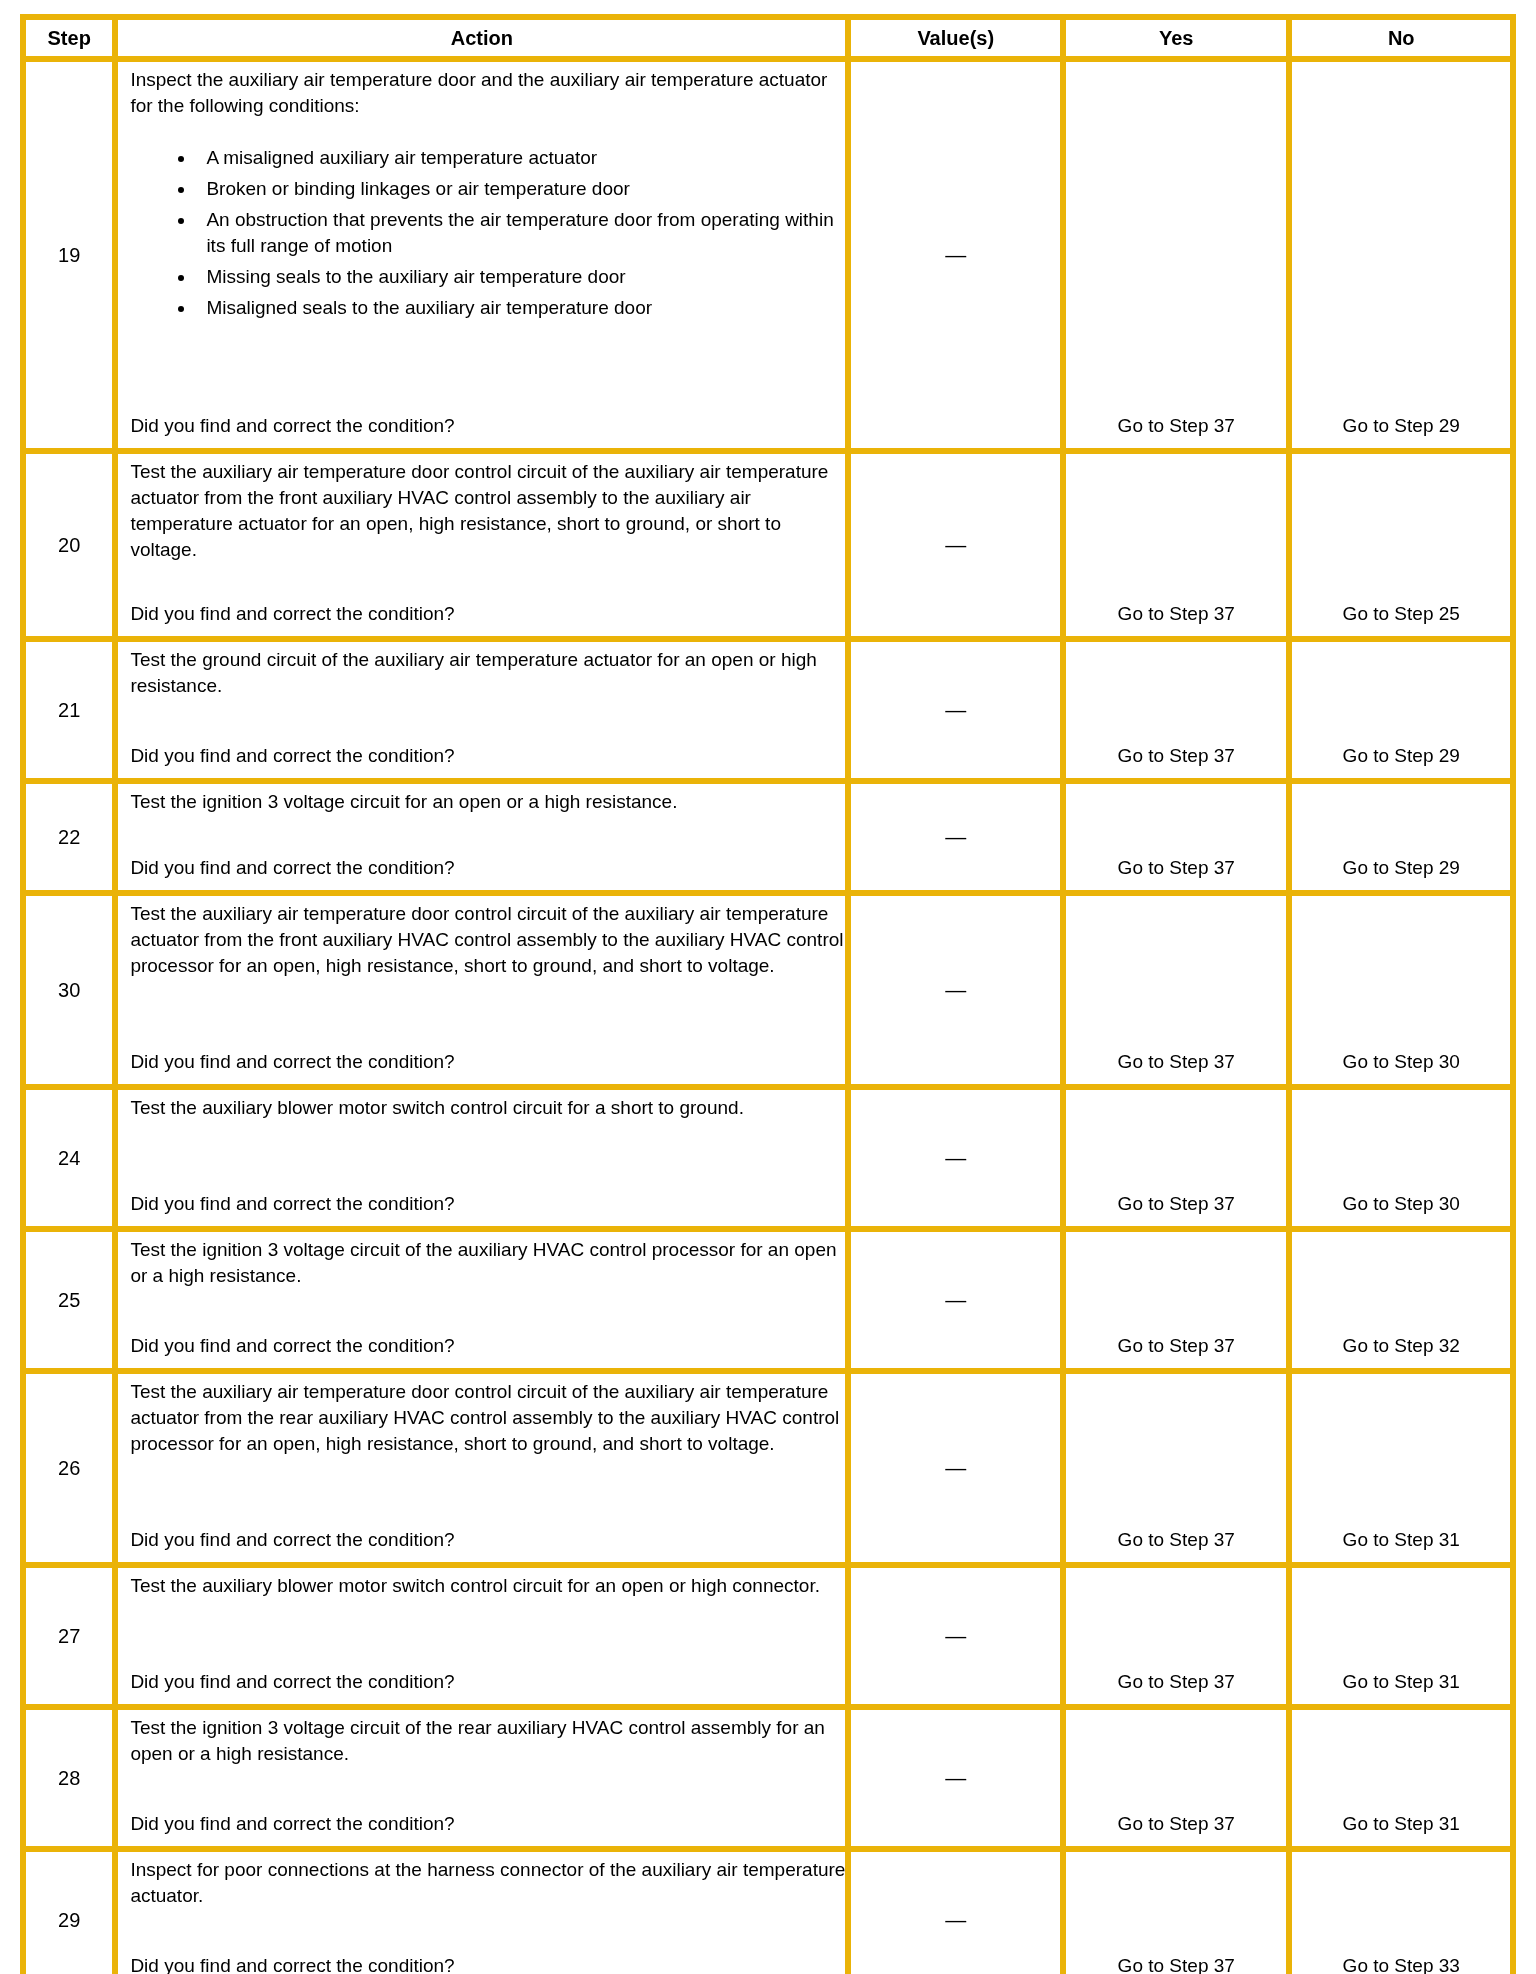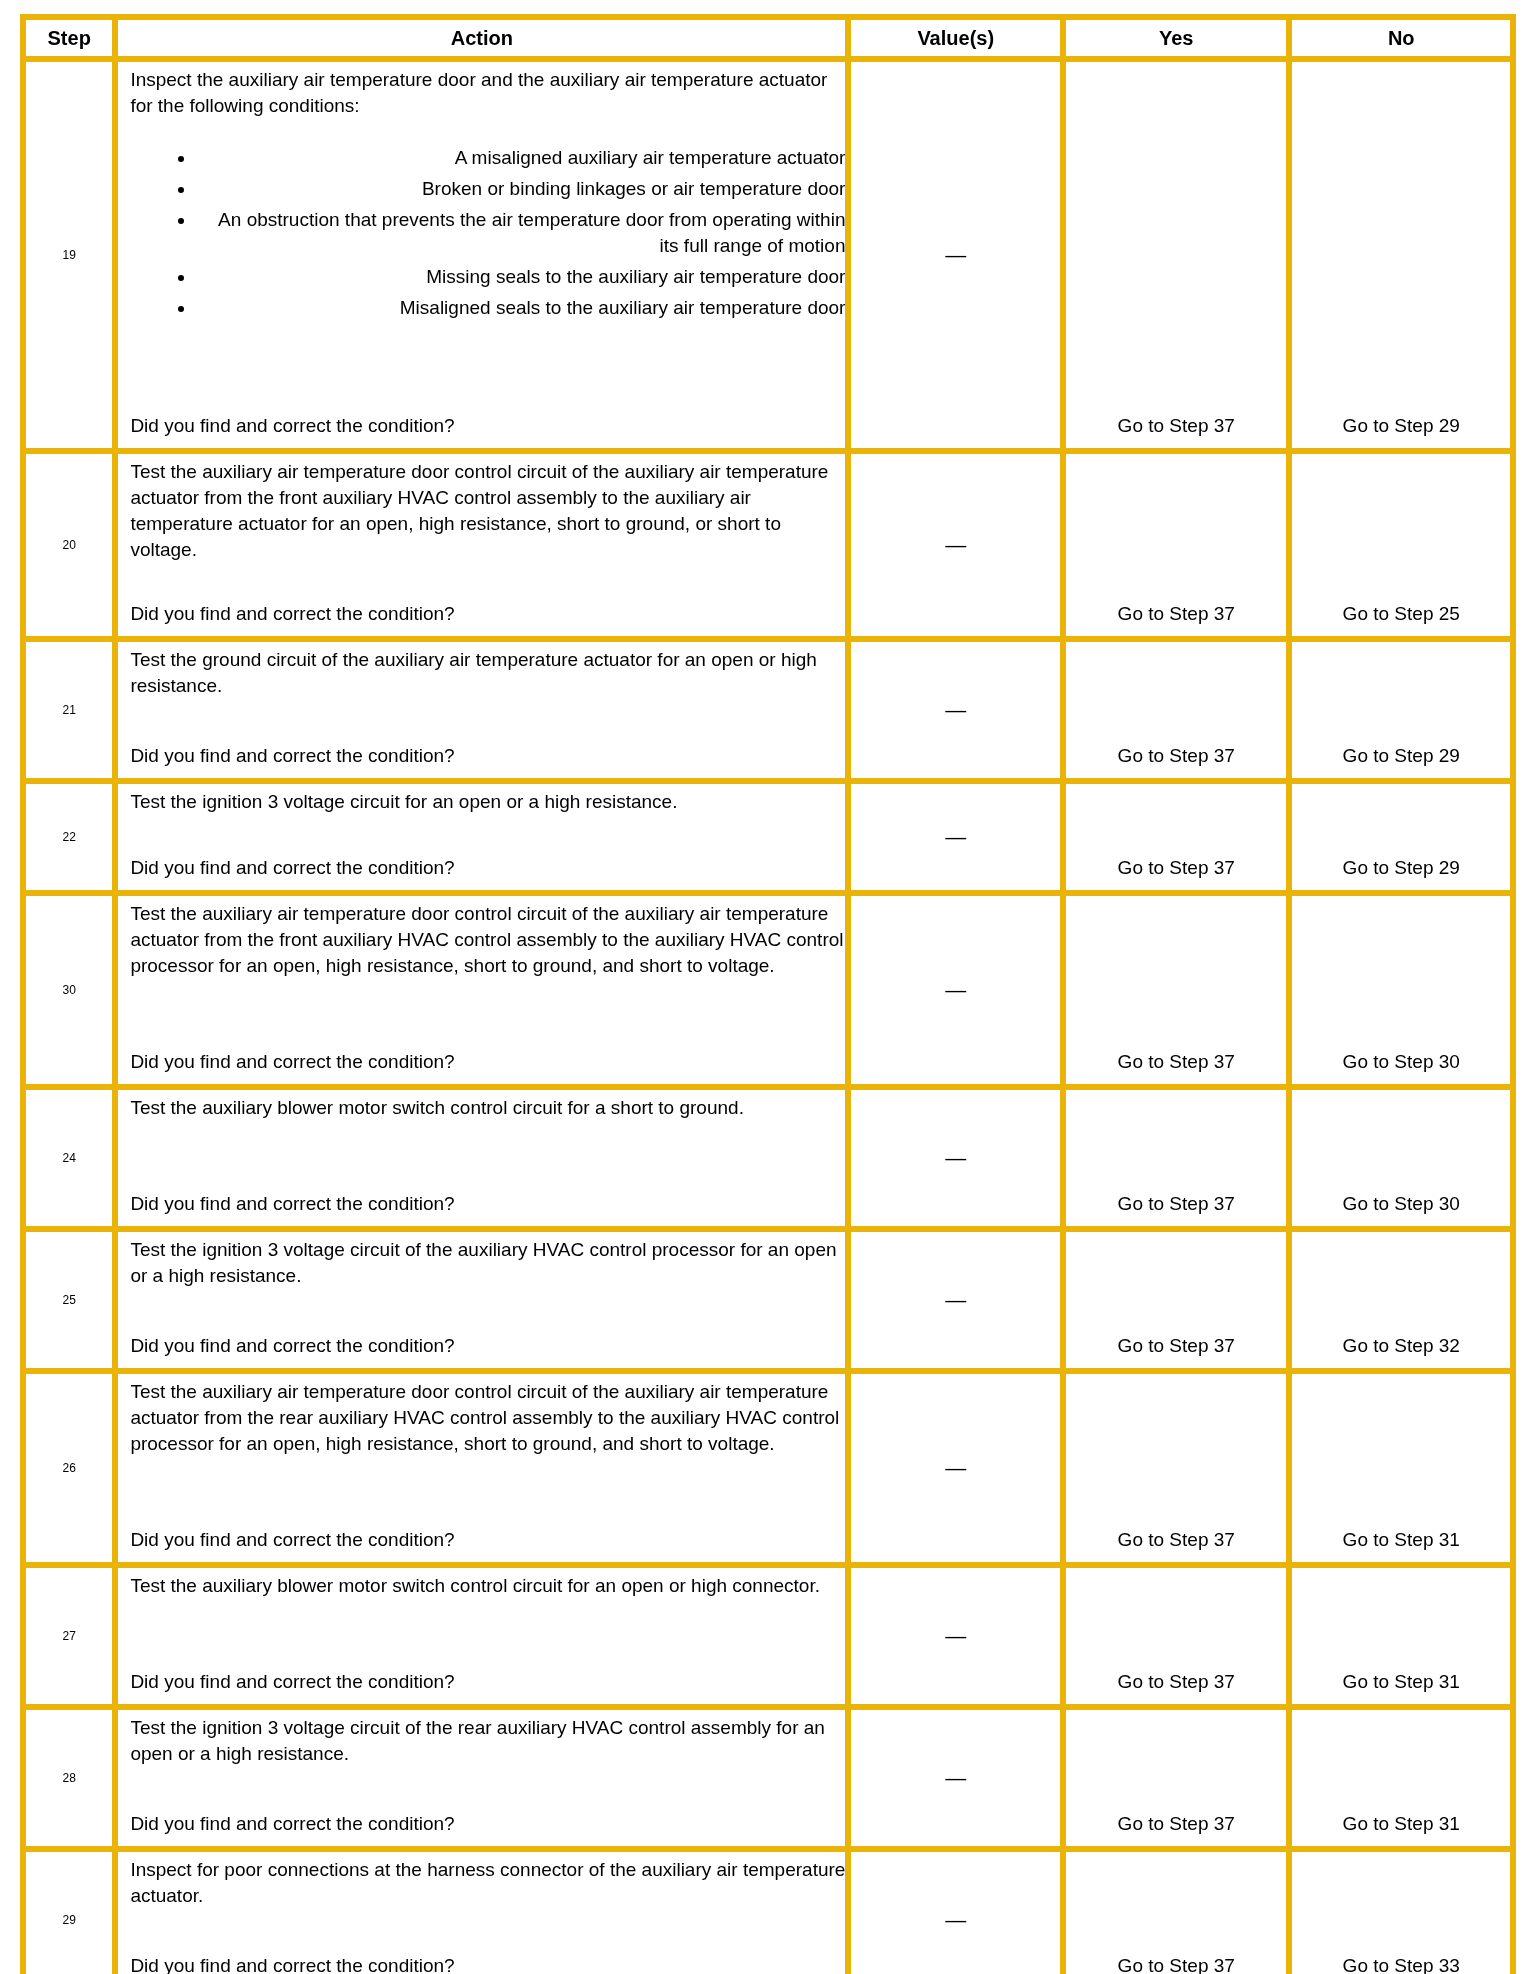--- a/index.html
+++ b/index.html
@@ -37,37 +37,36 @@
   tbody td {
     font-size: 19px;
     line-height: 26px;
     vertical-align: top;
     border-top-width: 3px;
     border-bottom-width: 3px;
   }
   td.step-cell {
     text-align: center;
     vertical-align: middle;
-    font-size: 12px;
+    font-size: 20px;
   }
   td.action-cell {
     padding: 5px 0 9px 12px;
   }
   .action-flex {
     display: flex;
     flex-direction: column;
     justify-content: space-between;
   }
   .intro {
     margin: 0;
   }
   ul.bullets {
     margin: 26px 0 0 0;
     padding-left: 66px;
-    text-align: right;
   }
   ul.bullets li {
     margin: 0 0 5px 0;
     padding-left: 10px;
   }
   .question {
     margin: 26px 0 0 0;
   }
   td.values-cell {
     text-align: center;

